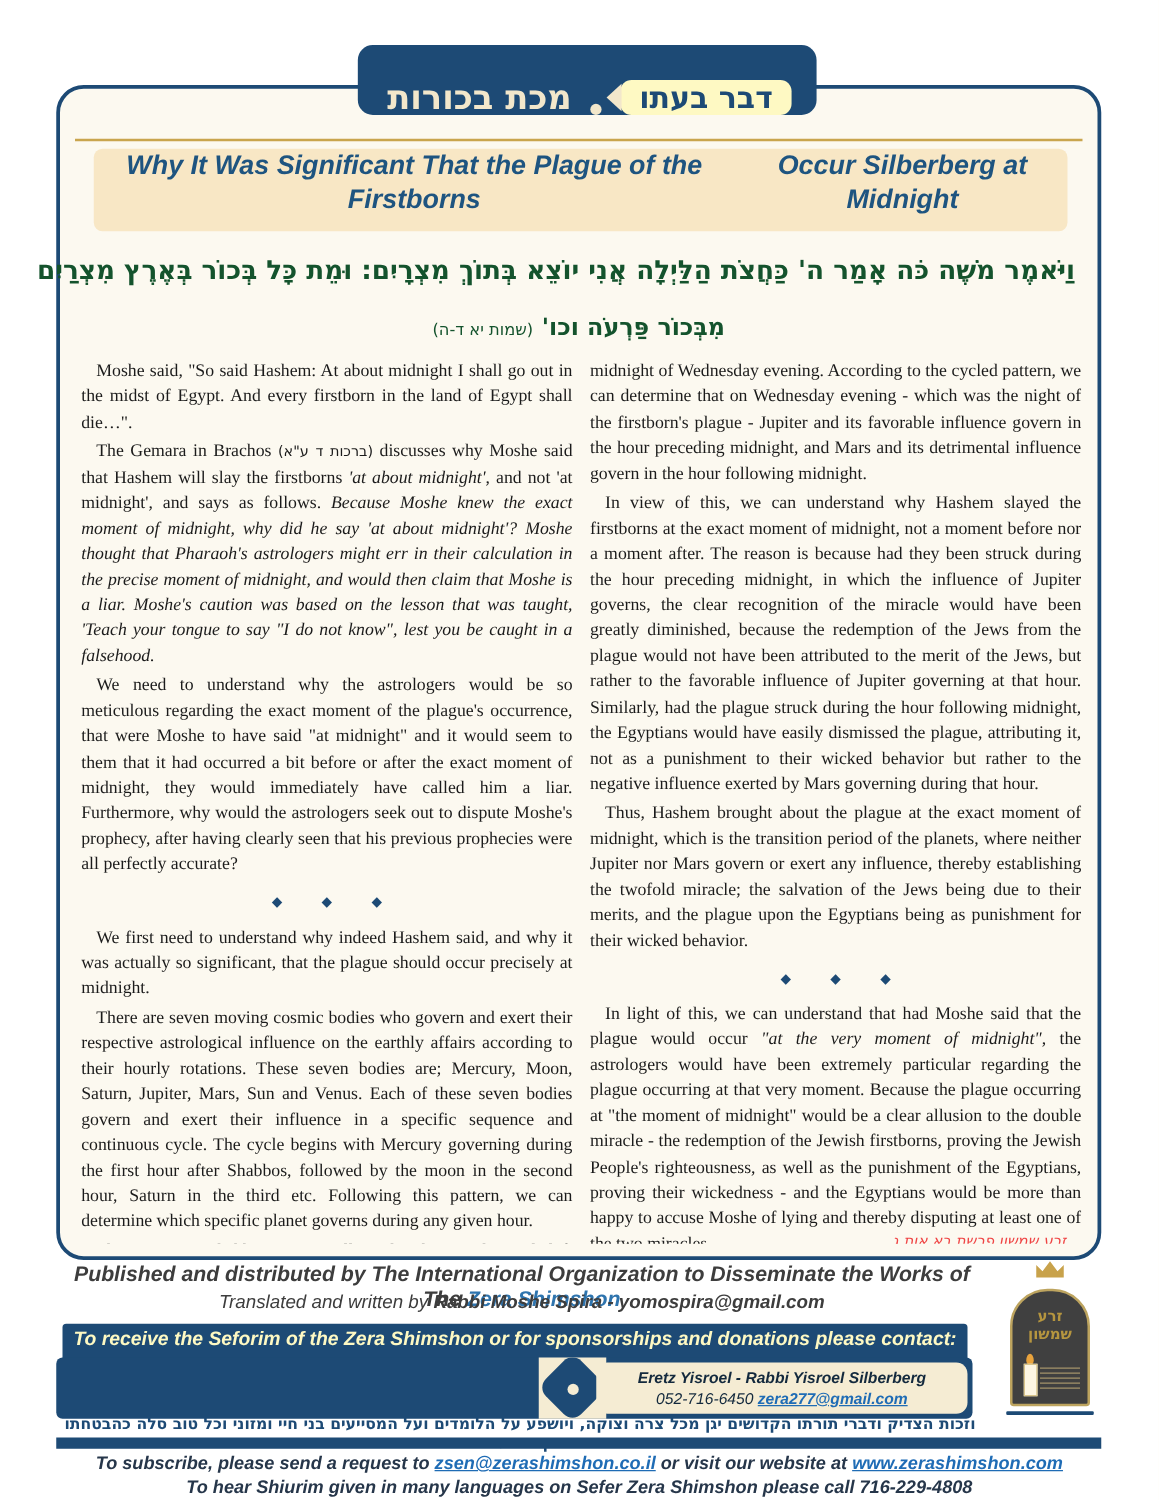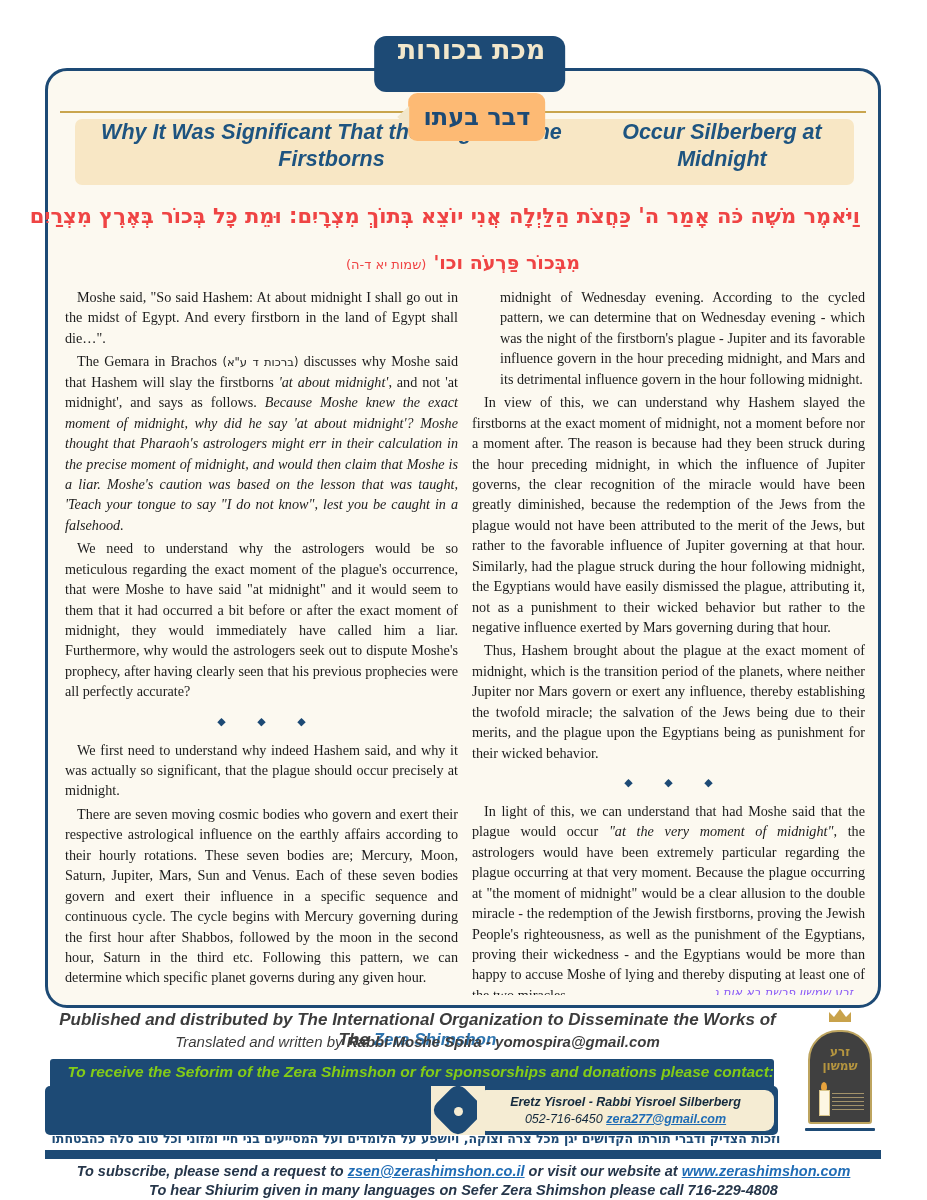--- a/index.html
+++ b/index.html
@@ -6,60 +6,60 @@
   body{width:927px;height:1200px;position:relative;background:#ffffff;
        font-family:"Liberation Sans",sans-serif;overflow:hidden;}
 
   
   .card{position:absolute;left:45px;top:68px;width:836px;height:940px;
         background:#fcf9f0;border:3px solid #1d4a75;border-radius:22px;box-sizing:border-box;}
 
   
   .banner{position:absolute;top:36px;left:50%;transform:translateX(calc(-50% + 6px));
           background:#1d4a75;border-radius:12px;height:56px;display:flex;align-items:flex-end;
-          gap:15px;padding:0 20px 0 24px;z-index:4;flex-direction:column;}
+          gap:15px;padding:0 20px 0 24px;z-index:4;}
   .banner-section{color:#f2e7cb;font-family:"DejaVu Sans",sans-serif;font-weight:bold;font-size:27px;line-height:1;}
   .banner-dot{width:9px;height:9px;background:#f2e7cb;border-radius:50%;}
-  .banner-tag{position:relative;background:#fdba74;border-radius:9px;padding:12px 15px;
+  .banner-tag{position:relative;background:#fef9c3;border-radius:9px;padding:2px 15px;
               color:#1d4a75;font-family:"DejaVu Sans",sans-serif;font-weight:bold;font-size:24px;line-height:1;}
   .banner-tag::before{content:"";position:absolute;left:-11px;top:50%;transform:translateY(-50%);
               border:11px solid transparent;border-right:12px solid #f2e7cb;border-left:0;}
 
   
   .goldline{position:absolute;top:40px;left:12px;right:12px;height:2px;background:#c9a54e;}
   .titlebox{position:absolute;top:48px;left:27px;right:24px;height:66px;background:#f8e7c5;
             border-radius:7px;display:flex;flex-direction:row;justify-content:center;gap:2px;text-align:center;}
   .title-line{font-style:italic;font-weight:bold;font-size:21.5px;color:#1e5480;line-height:1.25;}
 
   .verse{position:absolute;top:130px;left:18px;right:18px;text-align:center;direction:rtl;
-         color:#ef4444;font-family:"DejaVu Sans",sans-serif;}
+         color:#14532d;font-family:"DejaVu Sans",sans-serif;}
   .verse-l1{font-size:21px;font-weight:bold;line-height:1.5;white-space:nowrap;}
   .verse-l2{font-size:19px;font-weight:bold;margin-top:18px;}
   .verse-src{font-size:13px;font-weight:normal;margin-right:7px;}
 
   .columns{position:absolute;top:216px;left:17px;right:13px;bottom:10px;display:flex;gap:14px;overflow:hidden;}
   .col{flex:1;font-family:"Liberation Serif",serif;font-size:14.2px;line-height:1.44;
        color:#1b1b1b;text-align:justify;}
   .para{margin:0 0 3px;text-indent:12px;}
-  .para.noindent{text-indent:0;margin-left:28px;}
+  .para.noindent{text-indent:0;}
   .it{font-style:italic;}
   .he{font-family:"DejaVu Sans",sans-serif;font-size:11.5px;}
-  .src{float:right;font-style:italic;font-family:"DejaVu Sans",sans-serif;font-size:12px;color:#8b5cf6;direction:rtl;}
+  .src{float:right;font-style:italic;font-family:"DejaVu Sans",sans-serif;font-size:12px;color:#ef4444;direction:rtl;}
   .sep{text-align:center;color:#1d4a75;font-family:"DejaVu Sans",sans-serif;font-size:11px;
        letter-spacing:14px;padding-left:14px;margin:12px 0 10px;}
 
   
   .pub1{position:absolute;top:1010px;left:45px;width:745px;text-align:center;
         font-style:italic;font-weight:bold;font-size:17px;color:#3d3d3d;}
   .pub1 .hl{color:#2e74ae;}
   .pub2{position:absolute;top:1033px;left:45px;width:745px;text-align:center;
         font-style:italic;font-size:15px;color:#3d3d3d;}
   .pub2 .bd{font-weight:bold;}
   .receive{position:absolute;top:1059px;left:50px;width:724px;height:35px;background:#1d4a75;
-           border-radius:3px;color:#84cc16;text-align:right;font-style:italic;font-weight:bold;
+           border-radius:3px;color:#fef9c3;text-align:center;font-style:italic;font-weight:bold;
            font-size:15.5px;line-height:25px;}
   .panel{position:absolute;top:1086px;left:45px;width:733px;height:49px;background:#1d4a75;border-radius:5px;}
   .box{position:absolute;top:4px;height:41px;background:#f5ecd3;border-radius:9px;box-sizing:border-box;
        display:flex;flex-direction:column;justify-content:center;text-align:center;
        font-style:italic;color:#13293d;line-height:1.35;}
   .box.usa{left:6px;width:377px;font-size:11.8px;letter-spacing:-0.2px;}
   .box.ey{right:4px;width:297px;font-size:12.5px;}
   .box .bd{font-weight:bold;}
   .link{color:#1f6cb5;text-decoration:underline;font-weight:bold;cursor:pointer;}
   .connector{position:absolute;left:386px;top:0;width:54px;height:49px;background:#f5ecd3;overflow:hidden;}

